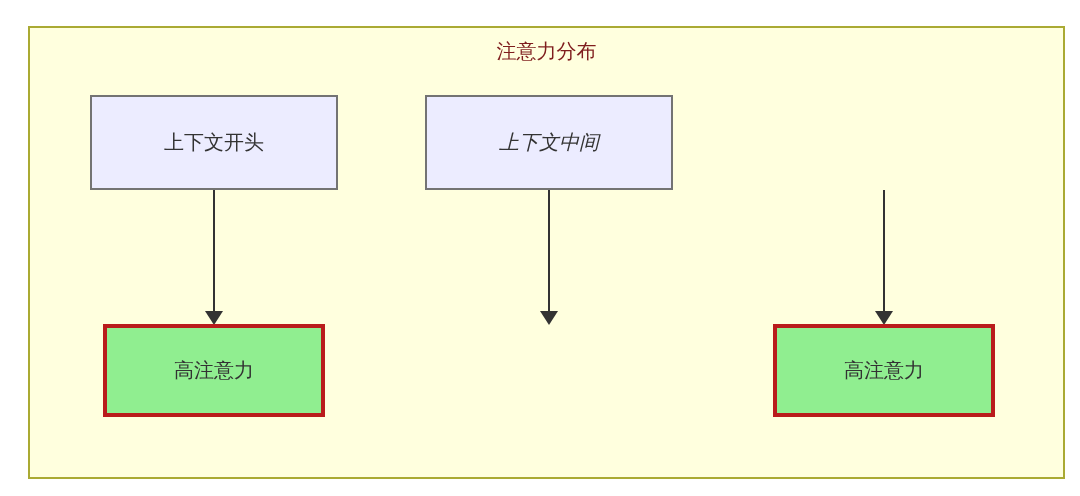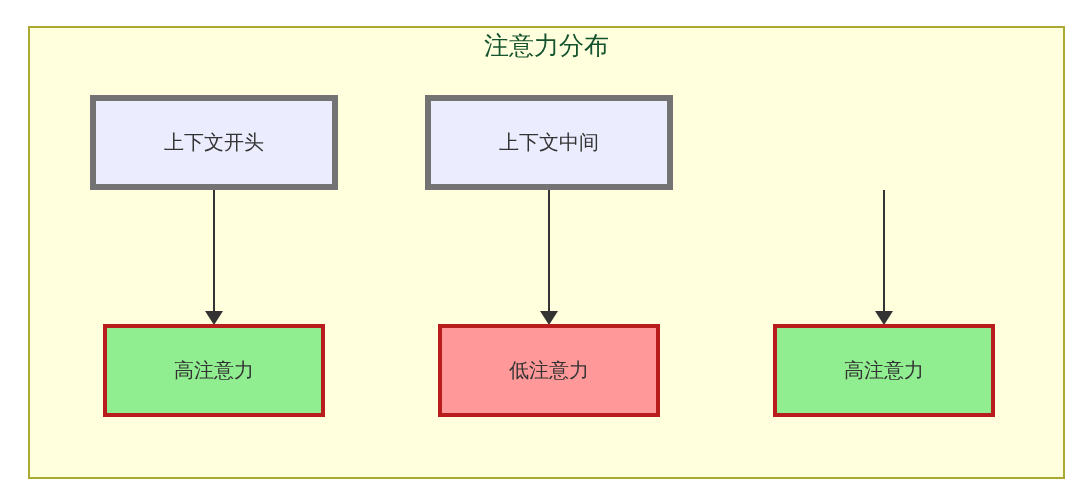--- a/index.html
+++ b/index.html
@@ -20,54 +20,54 @@
     left: 28px;
     top: 26px;
     width: 1037px;
     height: 453px;
     box-sizing: border-box;
     background: #ffffde;
     border: 2px solid #aaaa33;
   }
   .diagram-title {
     position: absolute;
-    top: 4px;
+    top: 10px;
     left: 0;
     width: 100%;
     text-align: center;
-    font-size: 25px;
+    font-size: 20px;
     line-height: 26px;
-    color: #14532d;
+    color: #7f1d1d;
   }
   .column {
     position: absolute;
     top: 67px;
     width: 248px;
     height: 322px;
   }
   .col-0 { left: 60px; }
-  .col-1 { left: 395px; }
+  .col-1 { left: 395px; font-style: italic; }
   .col-2 { left: 730px; }
   .node {
     box-sizing: border-box;
     display: flex;
     align-items: center;
     justify-content: center;
     font-size: 20px;
     color: #333333;
     text-align: center;
   }
   .top-node {
     position: absolute;
     top: 0;
     left: 0;
     width: 248px;
     height: 95px;
     background: #ececff;
-    border: 6px solid #737373;
+    border: 2px solid #737373;
   }
   .arrow-line {
     position: absolute;
     top: 95px;
     left: 123px;
     width: 2px;
     height: 121px;
     background: #333333;
   }
   .arrow-head {
@@ -100,21 +100,20 @@
       <div class="node top-node">上下文开头</div>
       <div class="arrow-line"></div>
       <div class="arrow-head"></div>
       <div class="node bottom-node" style="background-color: rgb(144, 238, 144);">高注意力</div>
     </div>
 
     <div class="column col-1">
       <div class="node top-node">上下文中间</div>
       <div class="arrow-line"></div>
       <div class="arrow-head"></div>
-      <div class="node bottom-node" style="background-color: rgb(255, 153, 153);">低注意力</div>
     </div>
 
     <div class="column col-2">
       <div class="arrow-line"></div>
       <div class="arrow-head"></div>
       <div class="node bottom-node" style="background-color: rgb(144, 238, 144);">高注意力</div>
     </div>
   </div>
 </div>
 

